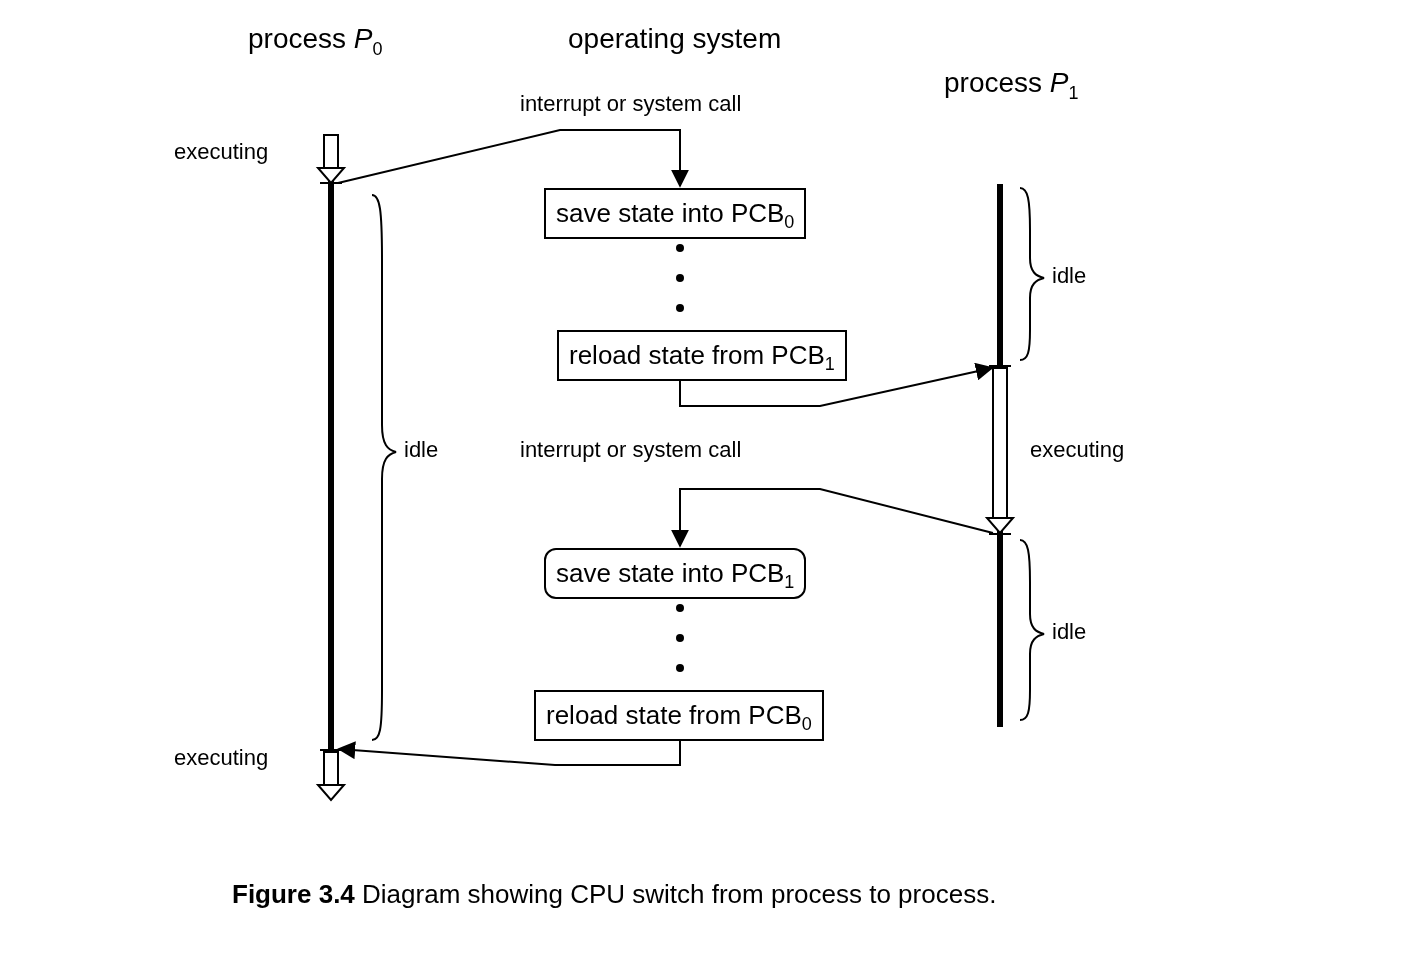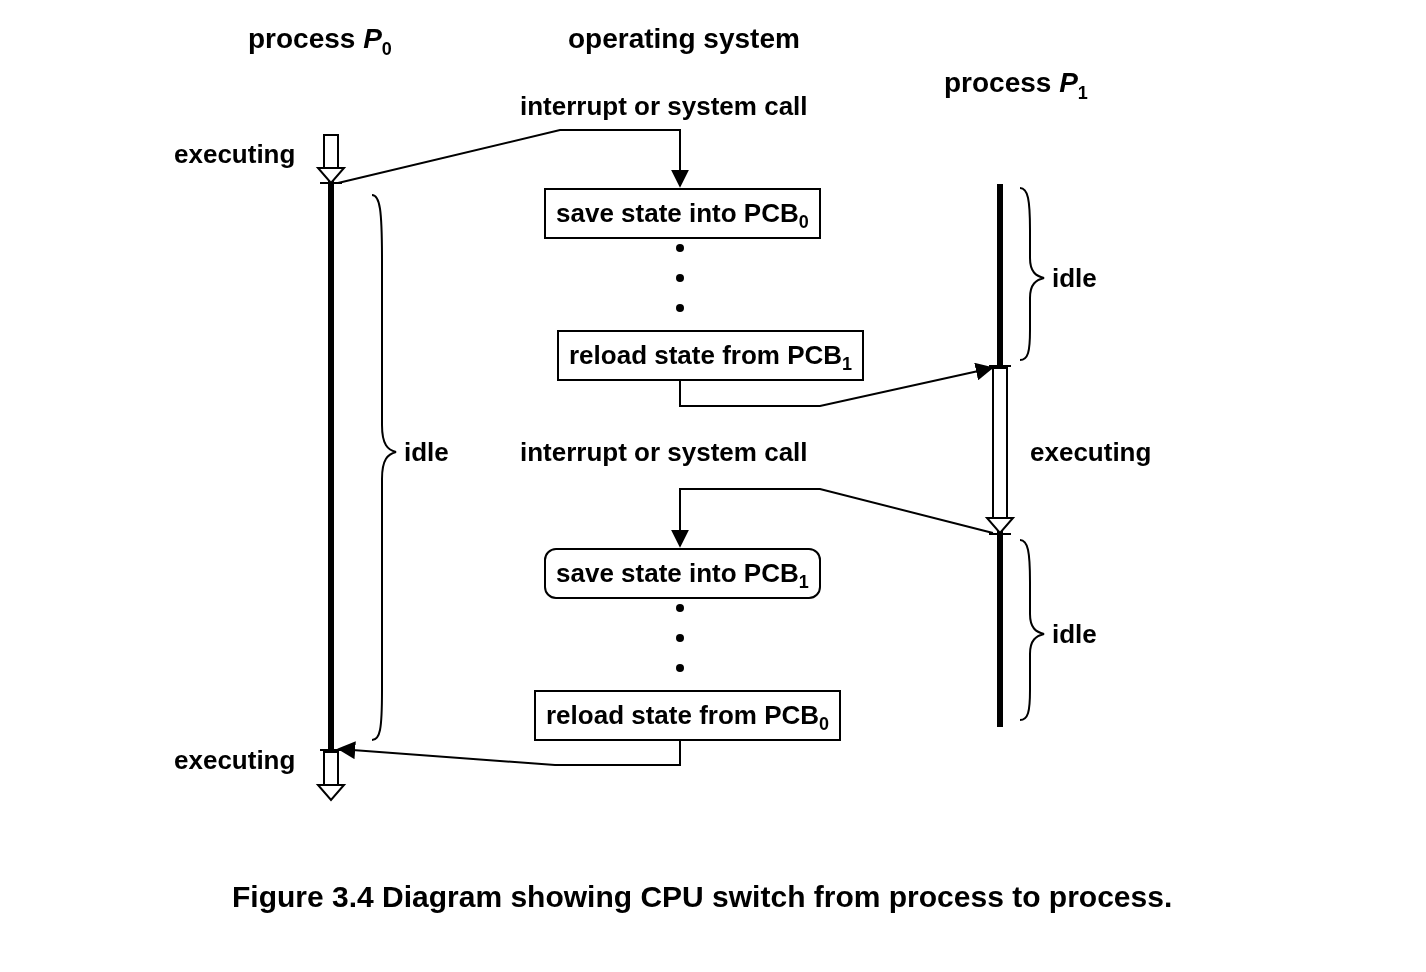--- a/index.html
+++ b/index.html
@@ -8,33 +8,32 @@
     width: 1426px;
     height: 972px;
     background: #ffffff;
     font-family: Arial, Helvetica, sans-serif;
     color: #000000;
   }
   .wrap {
     position: relative;
     width: 1150px;
     height: 972px;
-    font-weight: bold;
   }
   svg { display: block; }
   .txt {
     position: absolute;
-    font-size: 26px;
+    font-size: 22px;
     line-height: 1.1;
     white-space: nowrap;
   }
   .heading { font-size: 28px; }
   .sub { font-size: 18px; vertical-align: sub; line-height: 0; }
   .ital { font-style: italic; }
-  .caption { font-size: 30px; text-align: center; }
+  .caption { font-size: 26px; text-align: center; }
   .box {
     position: absolute;
     border: 2px solid #000;
     background: #fff;
     font-size: 26px;
     white-space: nowrap;
   }
   .box .inner { padding: 8px 10px; }
 </style>
 </head>

